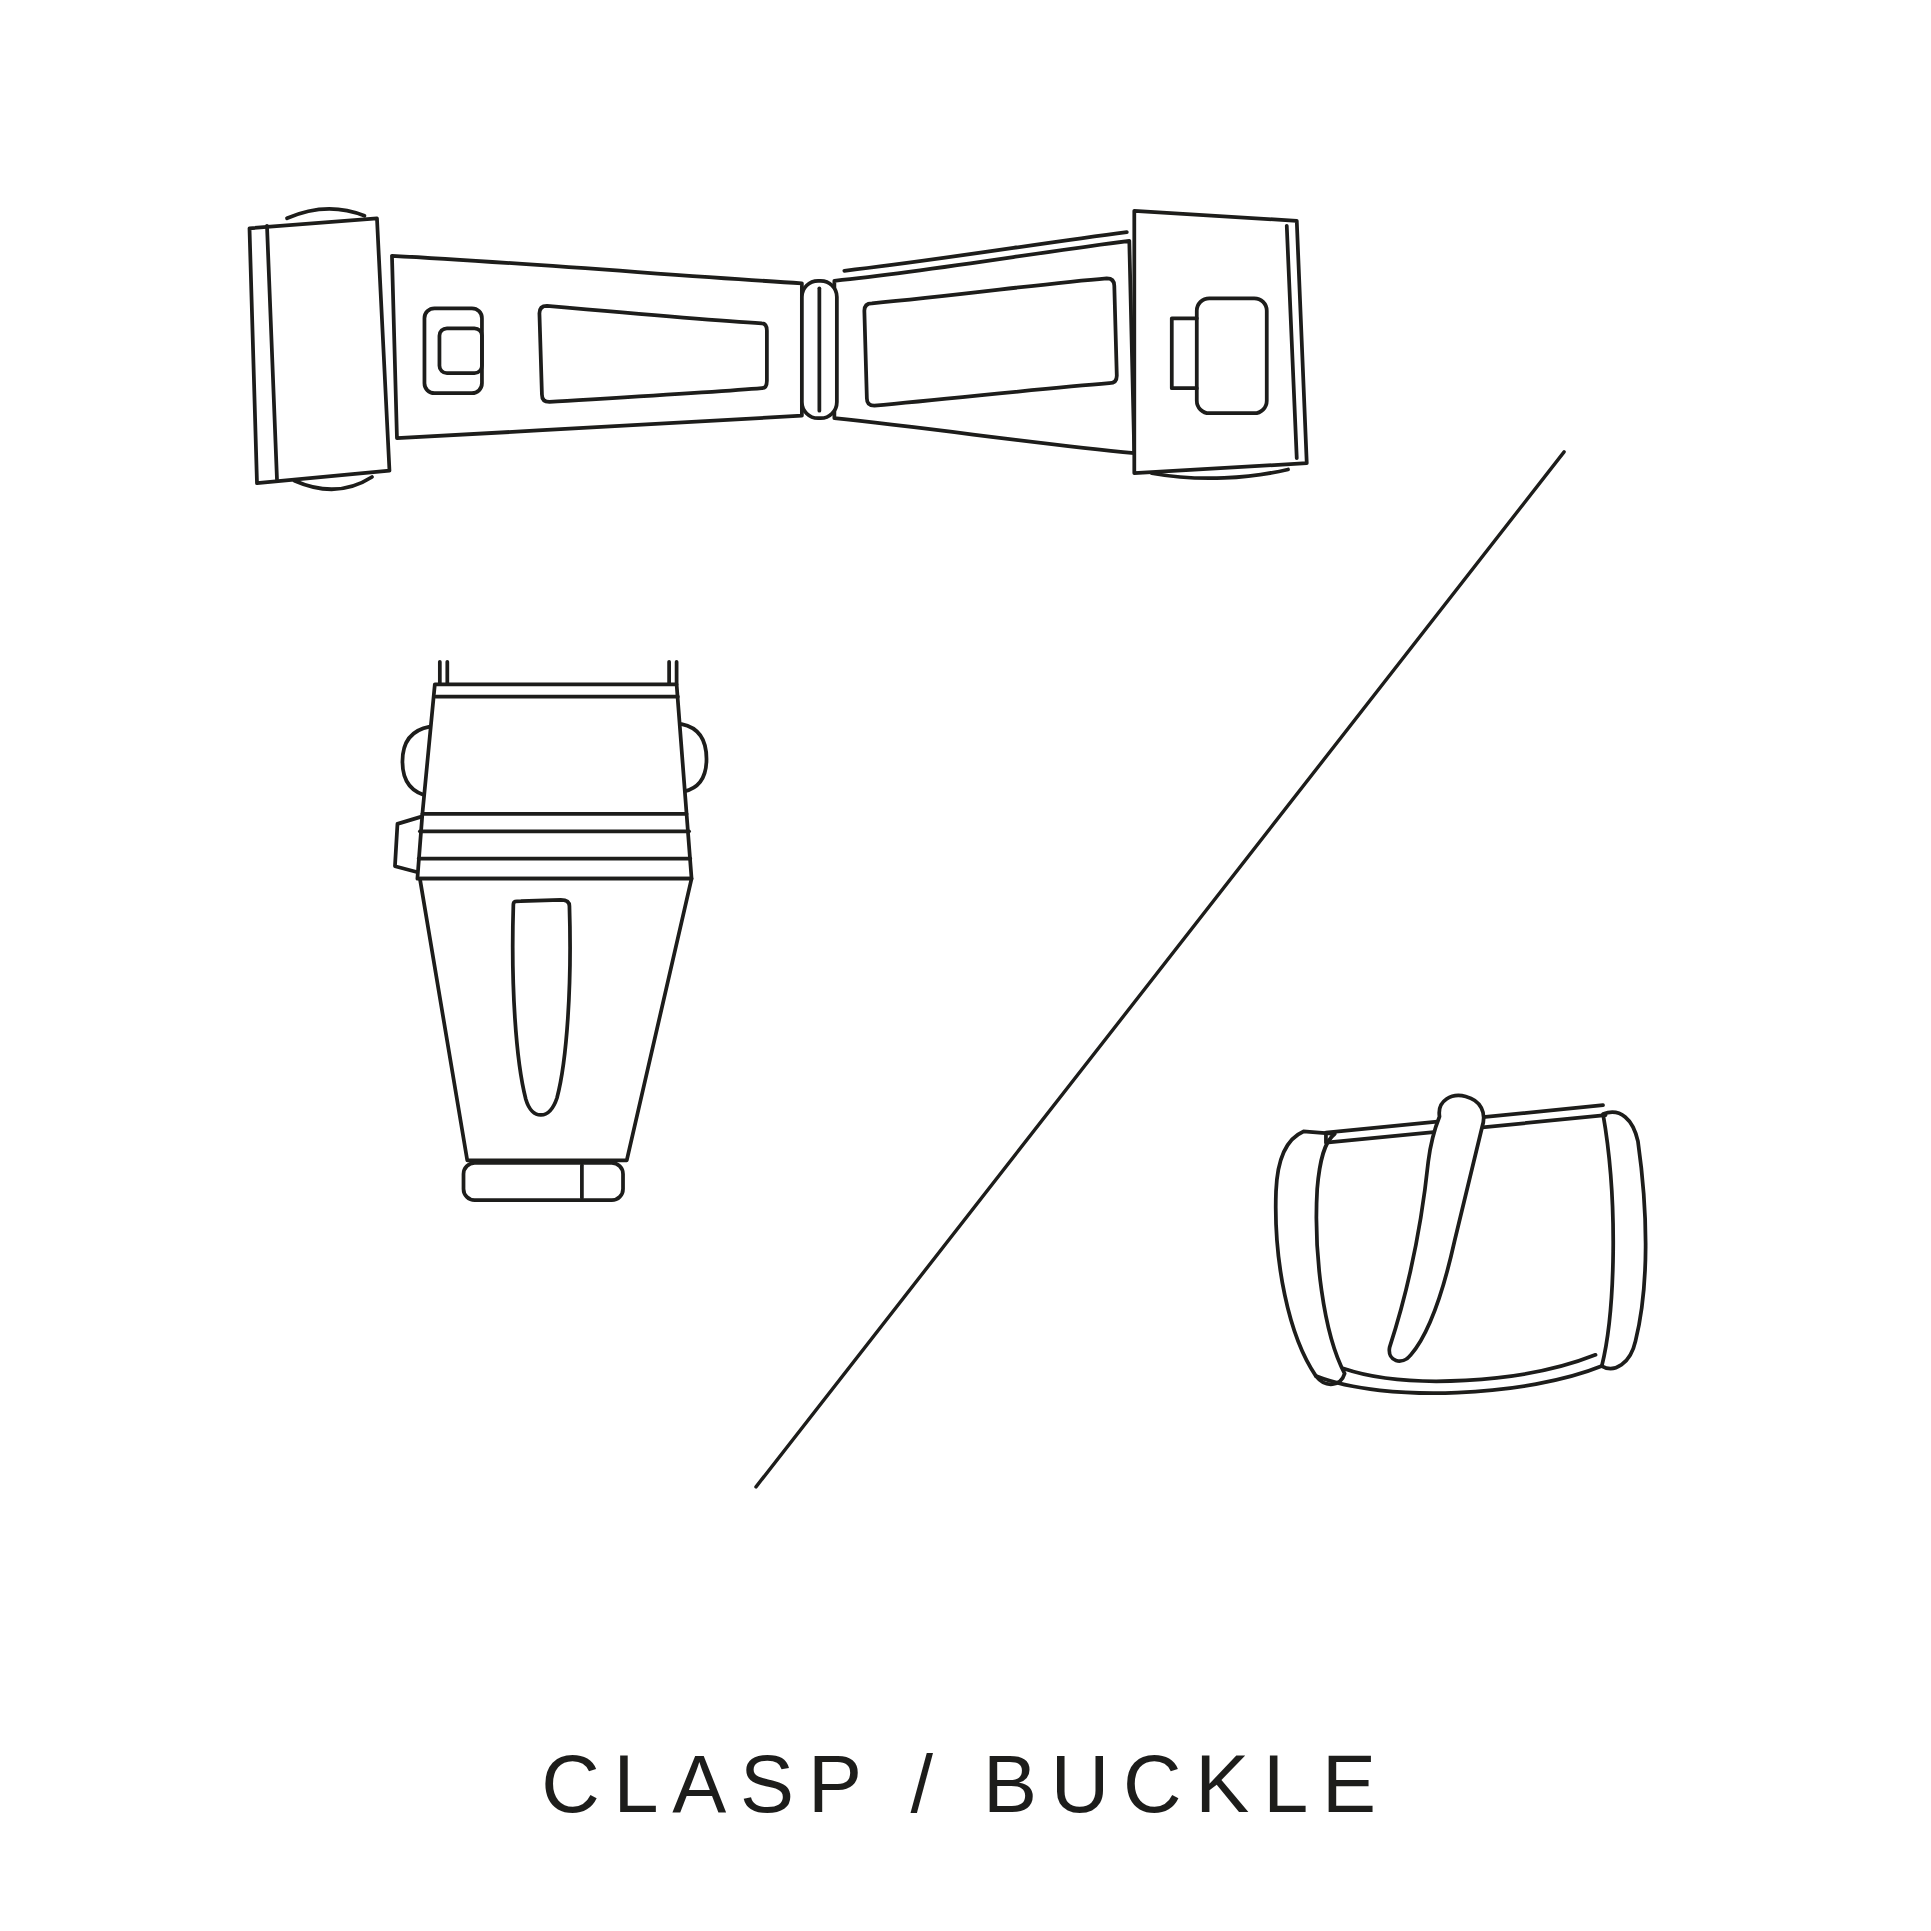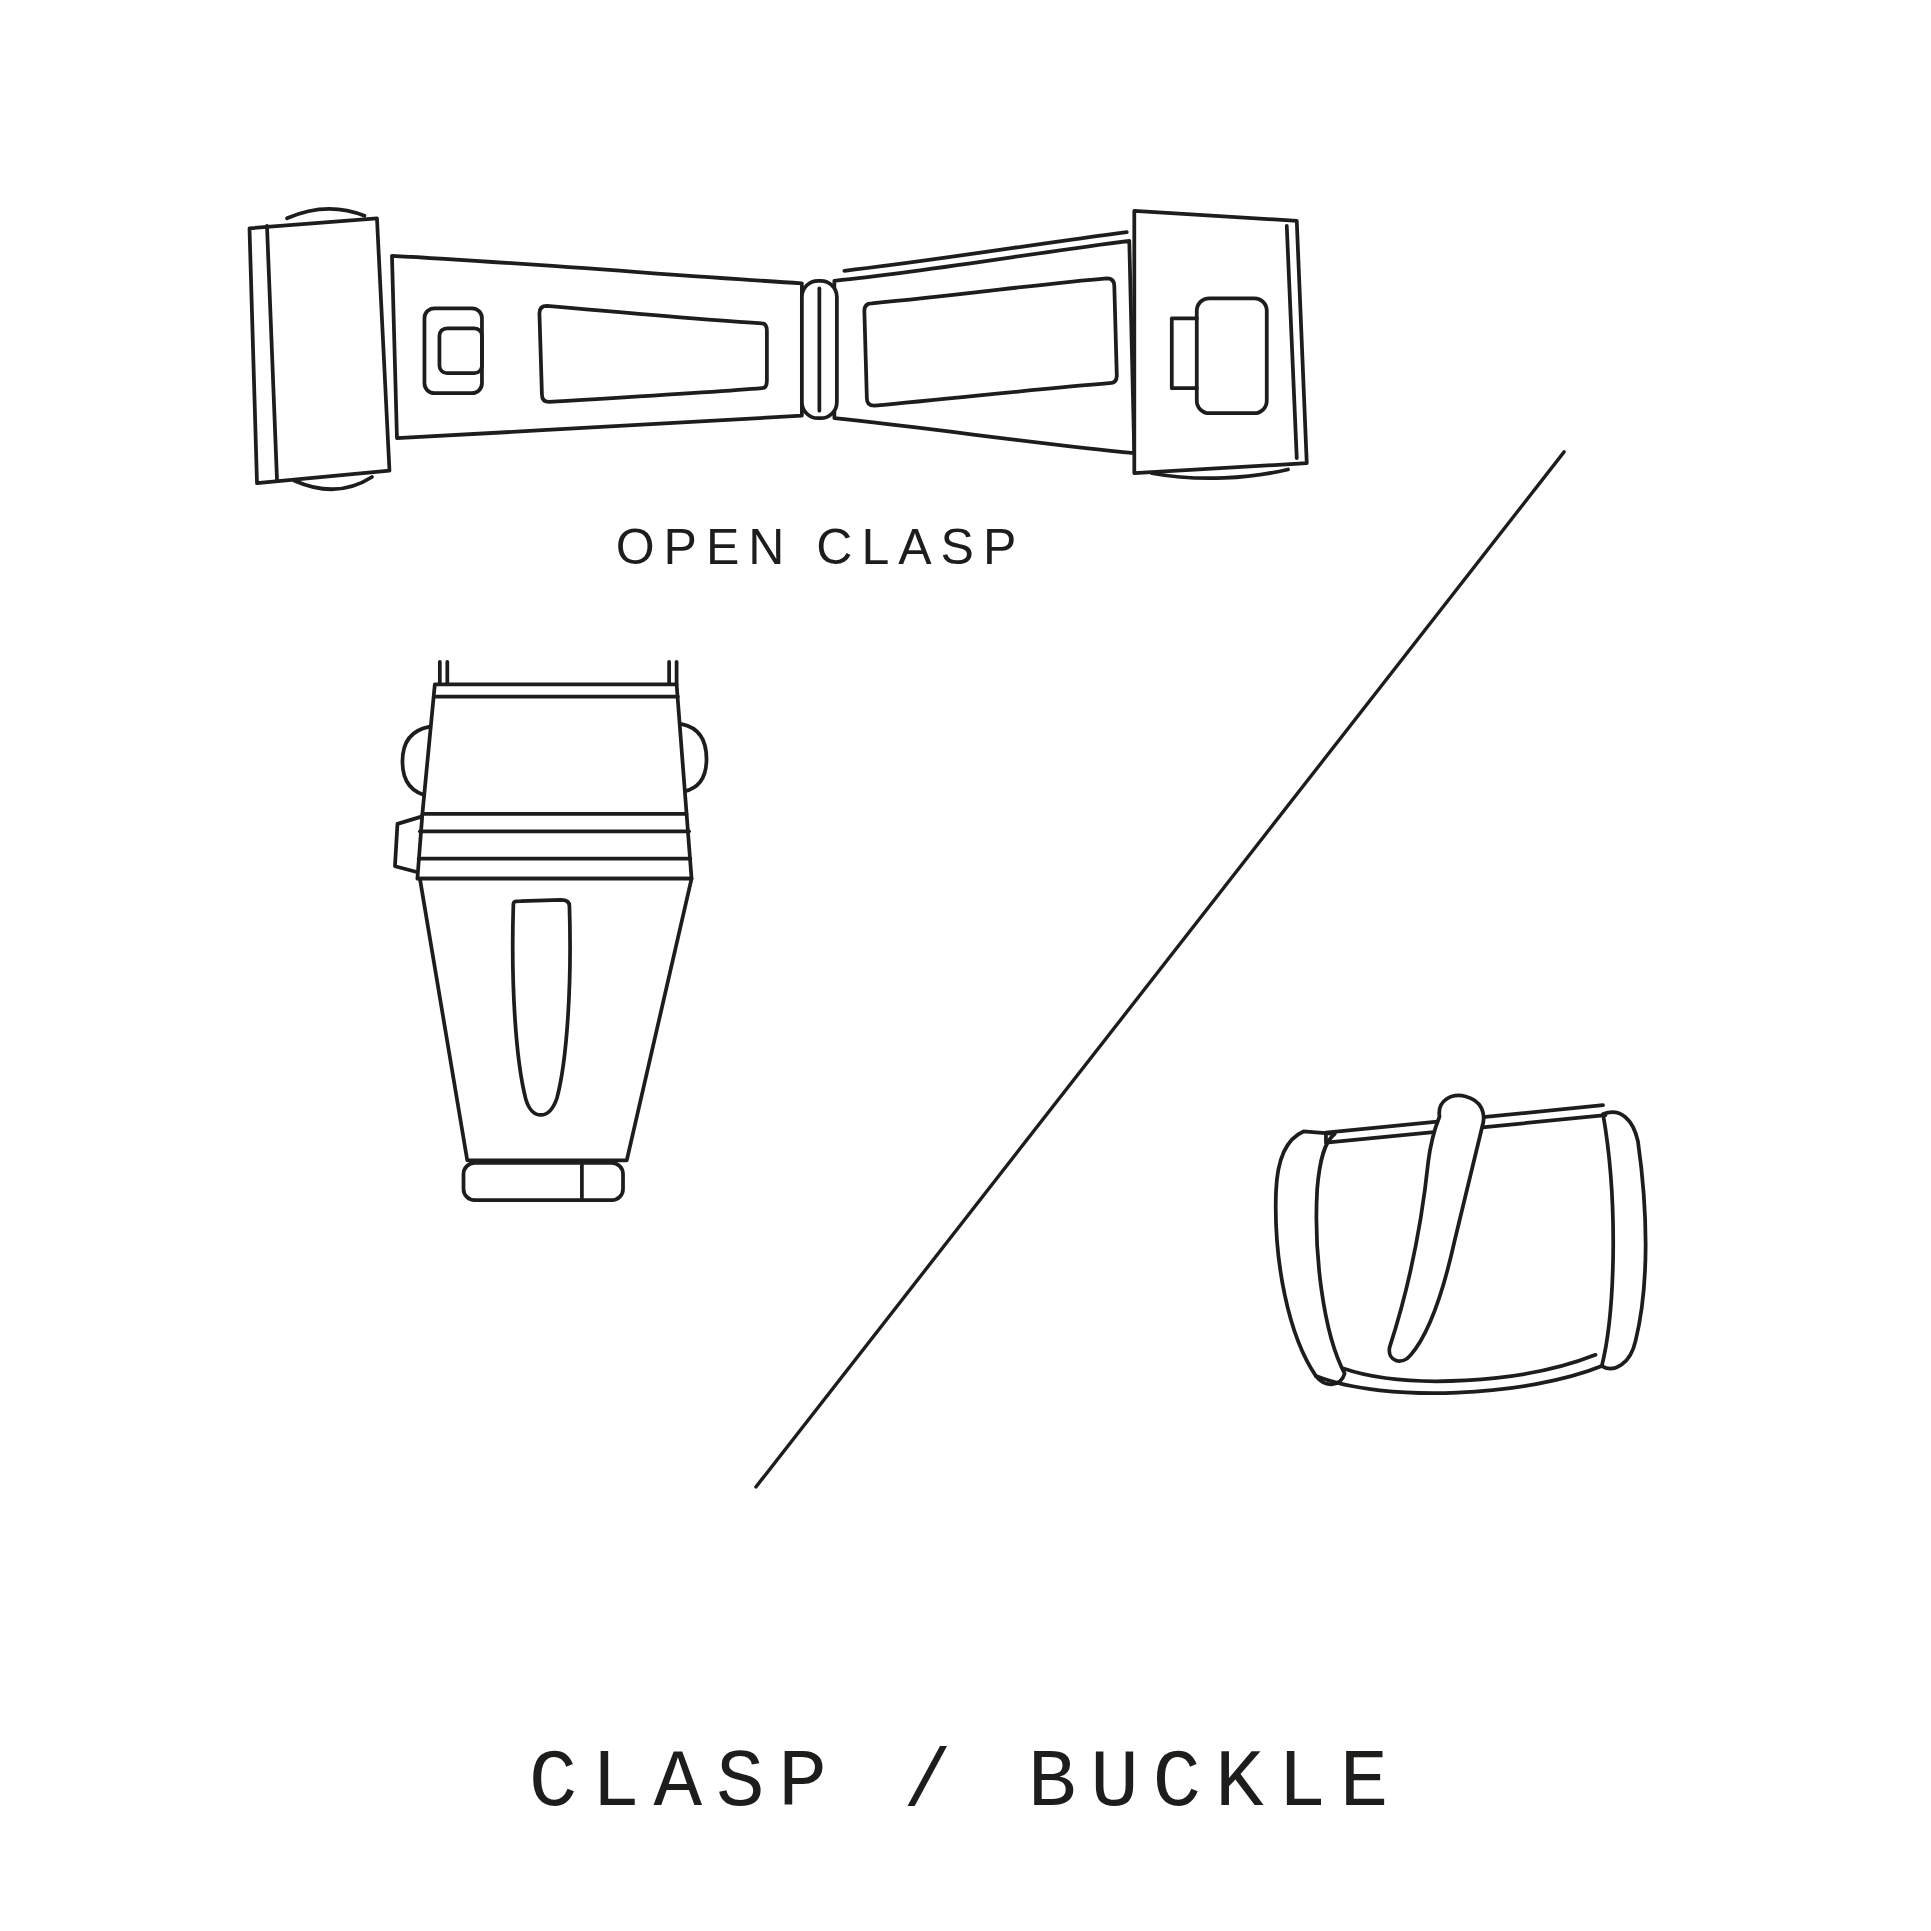--- a/index.html
+++ b/index.html
@@ -20,21 +20,21 @@
   .label{
     position:absolute; text-align:center;
     letter-spacing:.18em; font-weight:400; color:var(--ink);
     white-space:nowrap;
   }
   .label-open{ left:241px; top:518px; width:1159px; font-size:50px; }
   .label-closed{ left:250px; top:1247px; width:579px; font-size:45px; }
   .title{
     position:absolute; left:0; top:1738px; width:1931px;
     text-align:center; font-size:81px; letter-spacing:.17em;
-    font-weight:400; color:var(--ink); white-space:nowrap;font-family:Liberation Mono, monospace;
+    font-weight:400; color:var(--ink); white-space:nowrap;
   }
   .divider{ position:absolute; left:0; top:0; width:1931px; height:1931px; }
 </style>
 </head>
 <body>
 
 <div class="canvas">
 
   <svg class="fig" style="left:232px; top:188px;" width="1081" height="313" viewBox="0 0 865 250">
     <g fill="#ffffff" stroke-width="3">
@@ -60,21 +60,20 @@
       <path fill="none" d="M844,30 L852,216"></path>
       <rect x="772" y="88" width="56" height="92" rx="10" fill="none"></rect>
       <path fill="none" d="M772,104 L752,104 L752,160 L772,160"></path>
       <path fill="none" d="M736,228 C775,235 815,232 845,225"></path>
 
       <rect x="456" y="74" width="28" height="110" rx="13" fill="#ffffff"></rect>
       <line x1="470" y1="80" x2="470" y2="178"></line>
     </g>
   </svg>
 
-  <div class="label label-open">OPEN CLASP</div>
 
   <svg class="fig" style="left:385px; top:659px;" width="324" height="549" viewBox="0 0 260 440">
     <g fill="#ffffff" stroke-width="3">
 
       <path fill="none" d="M44,2 L44,20 M50,2 L50,20"></path>
       <path fill="none" d="M228,2 L228,20 M234,2 L234,20"></path>
 
       <path d="M36,54 Q14,58 14,82 Q14,106 36,110"></path>
       <path d="M238,52 Q258,56 258,80 Q258,102 240,106"></path>
 

